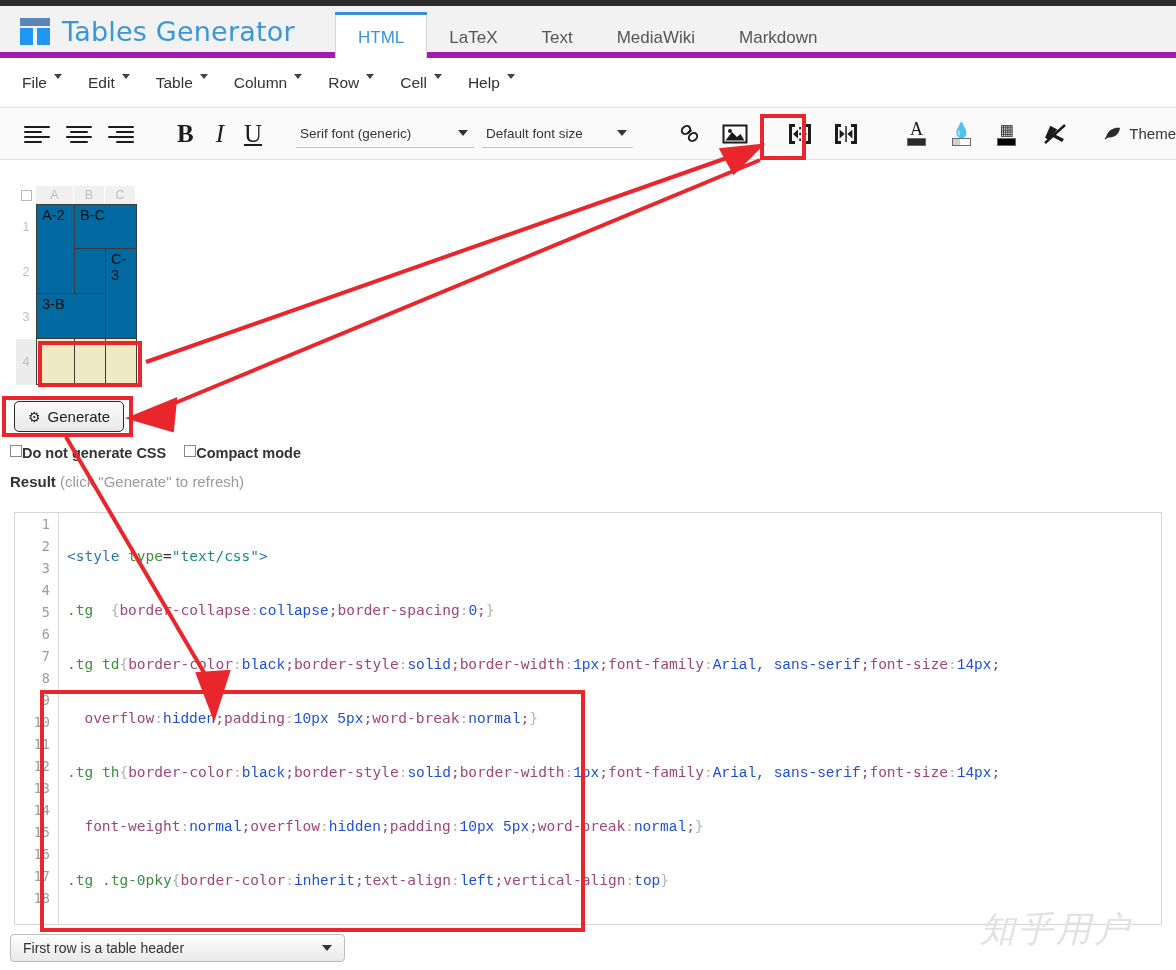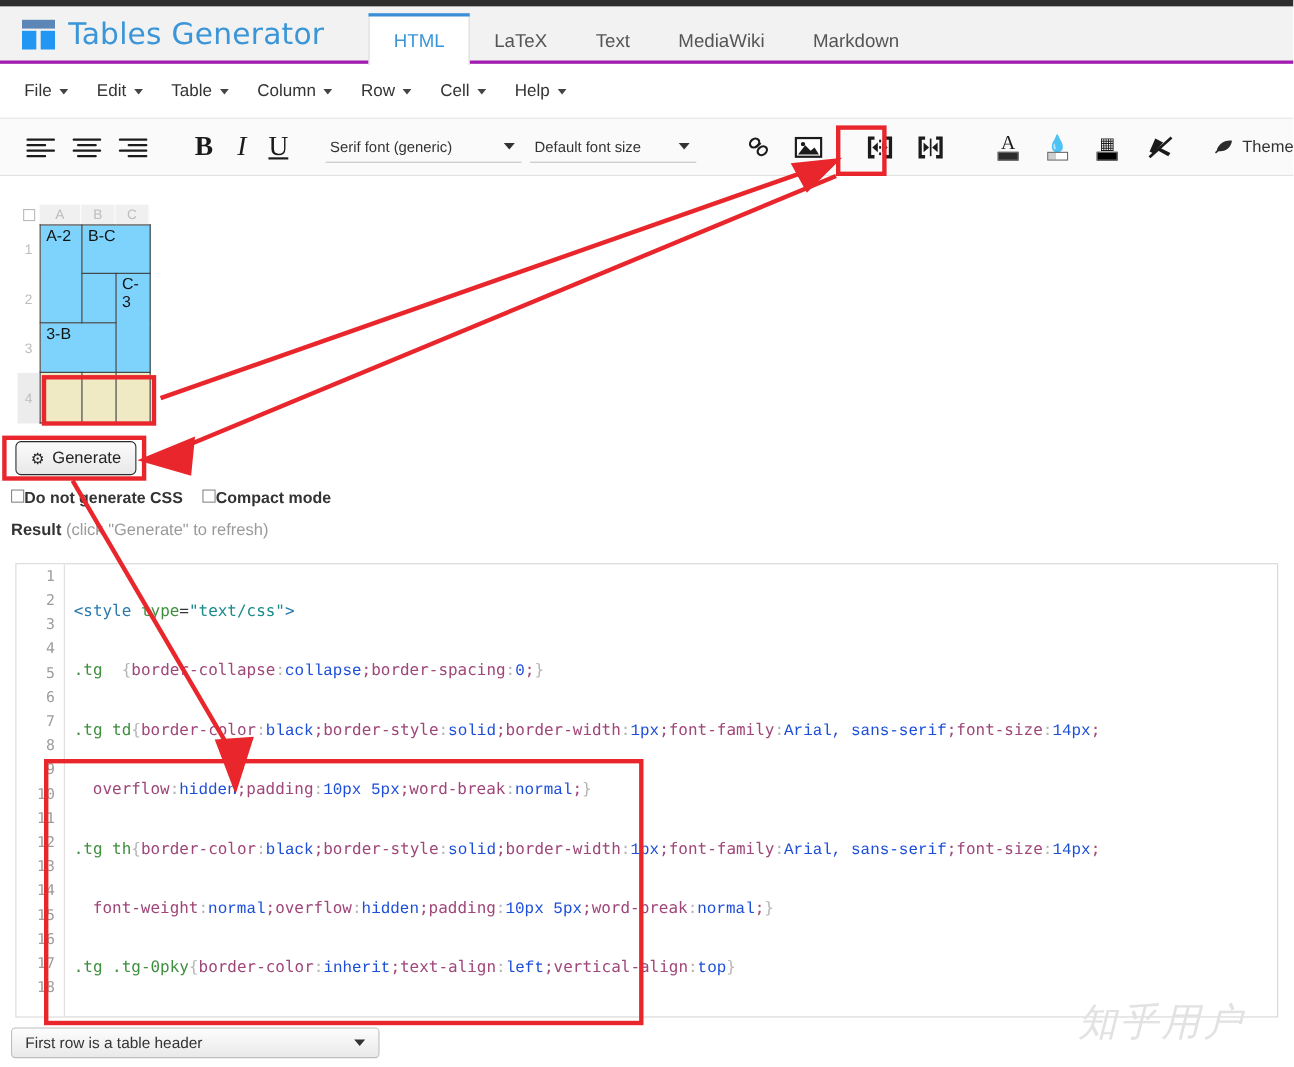--- a/index.html
+++ b/index.html
@@ -18,21 +18,21 @@
   
   .topstrip {
     position: absolute; left: 0; top: 0; width: 1176px; height: 6px;
     background: #2d2d2d;
   }
 
   
   .header {
     position: absolute; left: 0; top: 6px; width: 1176px; height: 52px;
     background: #f2f2f2;
-    border-bottom: 3px solid #a21caf;
+    border-bottom: 6px solid #a21caf;
   }
   .logo-wrap {
     position: absolute; left: 18px; top: 8px;
     display: flex; align-items: center; gap: 10px;
   }
   .logo-ico { width: 34px; height: 34px; position: relative; }
   .logo-ico .bar {
     position: absolute; left: 2px; top: 4px; width: 30px; height: 8px;
     background: #5b86b5;
   }
@@ -72,21 +72,21 @@
   }
 
   
   .menubar {
     position: absolute; left: 0; top: 59px; width: 1176px; height: 49px;
     background: #ffffff; border-bottom: 1px solid #e2e2e2;
     display: flex; align-items: center; padding-left: 22px;
   }
   .menu-item {
     font-size: 15.5px; color: #333; margin-right: 26px; cursor: pointer;
-    display: flex; align-items: center; gap: 7px;
+    display: flex; align-items: flex-start; gap: 7px;
   }
   .caret {
     width: 0; height: 0; border-left: 4px solid transparent;
     border-right: 4px solid transparent; border-top: 5px solid #444;
     display: inline-block;
   }
 
   
   .toolbar {
     position: absolute; left: 0; top: 108px; width: 1176px; height: 52px;
@@ -147,21 +147,21 @@
   .gridbody { display: flex; }
   .rowhdrs { width: 20px; }
   .rowhdr {
     color: #bdbdbd; font-size: 12.5px; text-align: center;
     display: flex; align-items: center; justify-content: center;
   }
   .rowhdr.sel { background: #ececec; }
   .celltable { border-collapse: collapse; }
   .celltable td {
     border: 1px solid #3b3b3b; font-size: 14.5px; color: #111;
-    padding: 2px 5px; vertical-align: top; background: #7dd3fc;
+    padding: 2px 5px; vertical-align: top; background: #0369a1;
     font-family: "Liberation Sans", sans-serif;
   }
   .celltable td.sel { background: #efeac4; }
 
   
   .gen-btn {
     position: absolute; left: 14px; top: 401px;
     display: inline-flex; align-items: center; gap: 7px;
     padding: 6px 13px; font-size: 15px; color: #222;
     background: linear-gradient(#fbfbfb, #e8e8e8);

